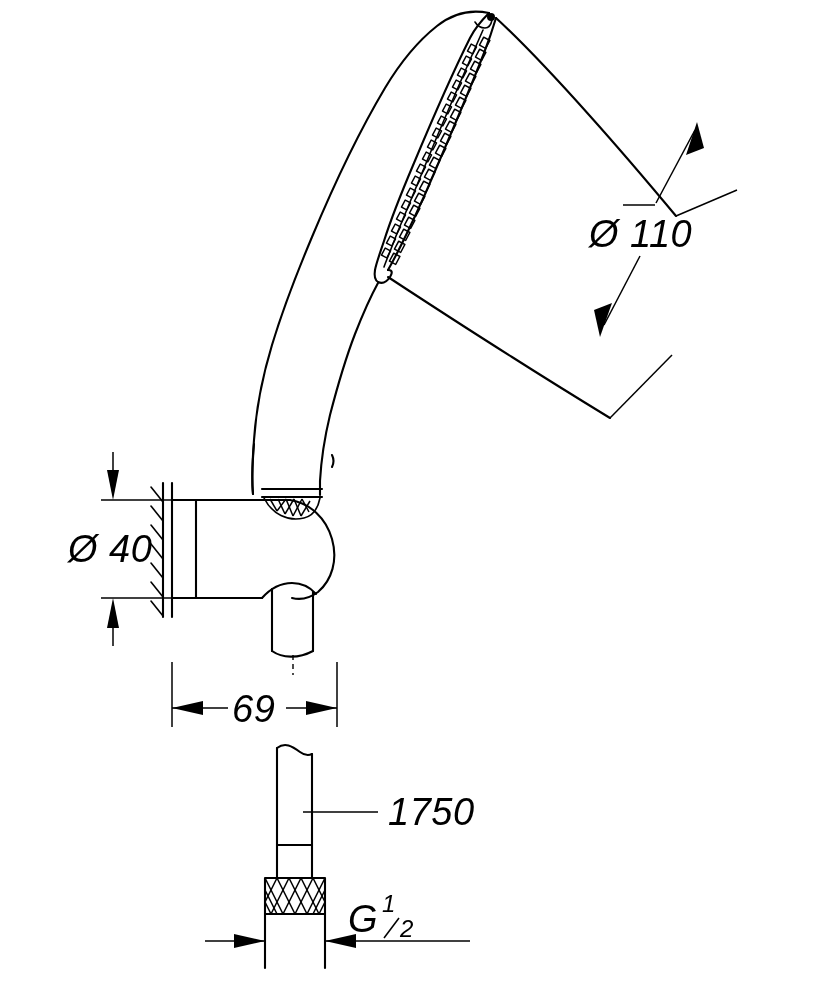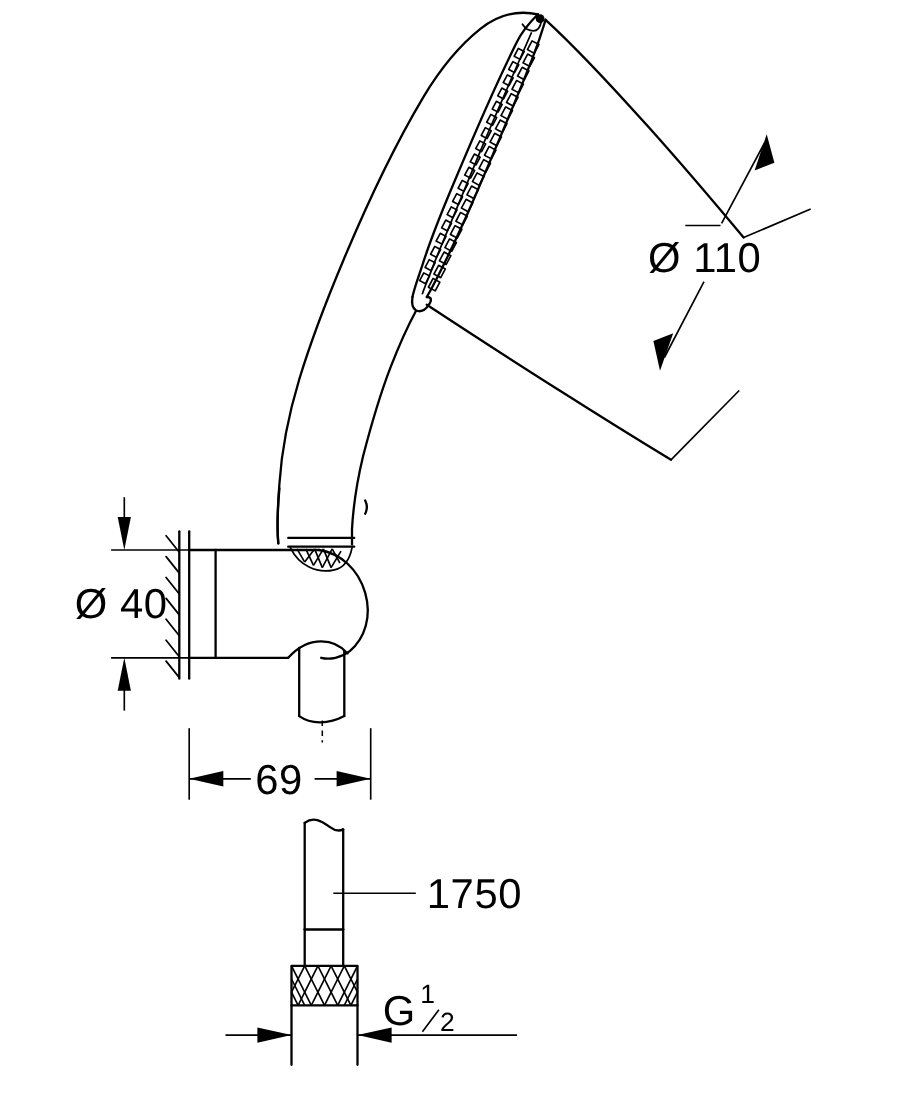--- a/index.html
+++ b/index.html
@@ -12,20 +12,21 @@
     width: 834px;
     height: 1000px;
     overflow: hidden;
     font-family: "Liberation Sans", sans-serif;
   }
   #drawing-root {
     position: relative;
     width: 834px;
     height: 1000px;
     background: #ffffff;
+    font-style: italic;
   }
   svg#tech-drawing {
     display: block;
     width: 834px;
     height: 1000px;
   }
   .outline {
     fill: none;
     stroke: #000000;
     stroke-width: 2.1;

